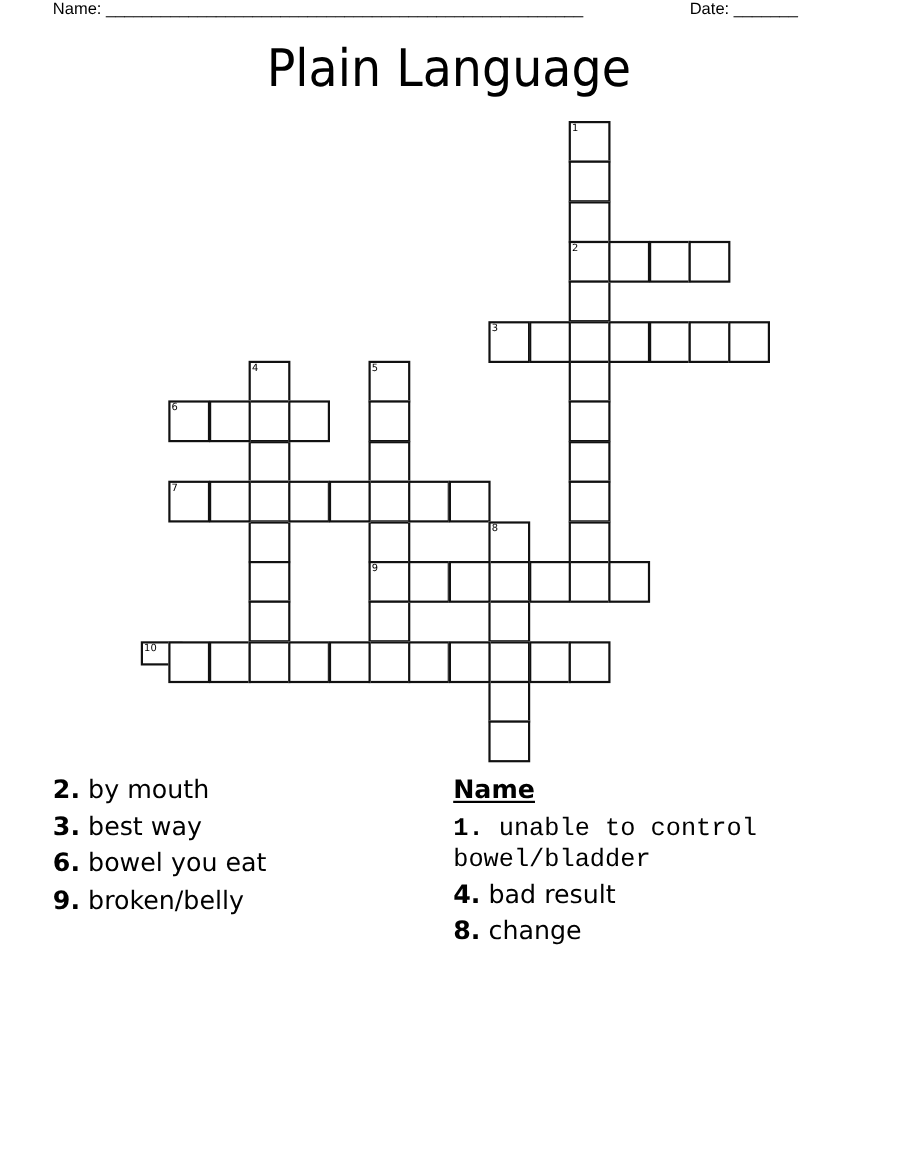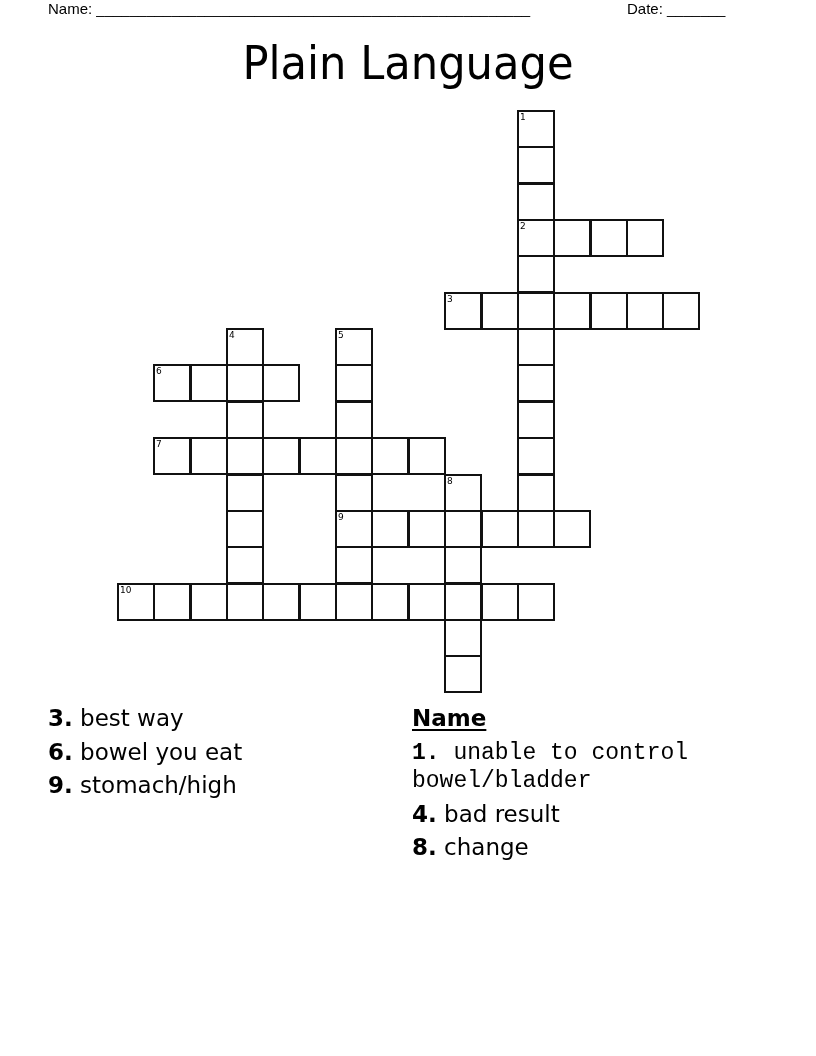--- a/index.html
+++ b/index.html
@@ -93,38 +93,39 @@
     </div>
     <div class="cell" style="left: 444px; top: 510px; width: 38px; height: 38px;"></div>
     <div class="cell" style="left: 444px; top: 546px; width: 38px; height: 38px;"></div>
     <div class="cell" style="left: 444px; top: 583px; width: 38px; height: 38px;"></div>
     <div class="cell" style="left: 444px; top: 619px; width: 38px; height: 38px;"></div>
     <div class="cell" style="left: 444px; top: 655px; width: 38px; height: 38px;"></div>
     <div class="cell" style="left: 371px; top: 510px; width: 38px; height: 38px;"></div>
     <div class="cell" style="left: 408px; top: 510px; width: 38px; height: 38px;"></div>
     <div class="cell" style="left: 481px; top: 510px; width: 38px; height: 38px;"></div>
     <div class="cell" style="left: 553px; top: 510px; width: 38px; height: 38px;"></div>
-    <div class="cell" style="left: 117px; top: 583px; width: 38px; height: 38px;">
+    <div class="cell" style="left: 128px; top: 583px; width: 38px; height: 22px;">
       <span class="num">10</span>
     </div>
     <div class="cell" style="left: 153px; top: 583px; width: 38px; height: 38px;"></div>
     <div class="cell" style="left: 190px; top: 583px; width: 38px; height: 38px;"></div>
     <div class="cell" style="left: 226px; top: 583px; width: 38px; height: 38px;"></div>
     <div class="cell" style="left: 262px; top: 583px; width: 38px; height: 38px;"></div>
     <div class="cell" style="left: 299px; top: 583px; width: 38px; height: 38px;"></div>
     <div class="cell" style="left: 371px; top: 583px; width: 38px; height: 38px;"></div>
     <div class="cell" style="left: 408px; top: 583px; width: 38px; height: 38px;"></div>
     <div class="cell" style="left: 481px; top: 583px; width: 38px; height: 38px;"></div>
     <div class="cell" style="left: 517px; top: 583px; width: 38px; height: 38px;"></div>
   </div>
 
 <div class="clues across">
+  <div class="clue"><span class="clue-num">2.</span><span> by mouth</span></div>
   <div class="clue"><span class="clue-num">3.</span><span> best way</span></div>
   <div class="clue"><span class="clue-num">6.</span><span> bowel you eat</span></div>
-  <div class="clue"><span class="clue-num">9.</span><span> stomach/high</span></div>
+  <div class="clue"><span class="clue-num">9.</span><span> broken/belly</span></div>
 </div>
 
 <div class="clues down">
   <div class="clue-heading">Name</div>
   <div class="clue wrap"><span class="clue-num">1.</span><span> unable to control bowel/bladder</span></div>
   <div class="clue"><span class="clue-num">4.</span><span> bad result</span></div>
   <div class="clue"><span class="clue-num">8.</span><span> change</span></div>
 </div>
 
 </body></html>

